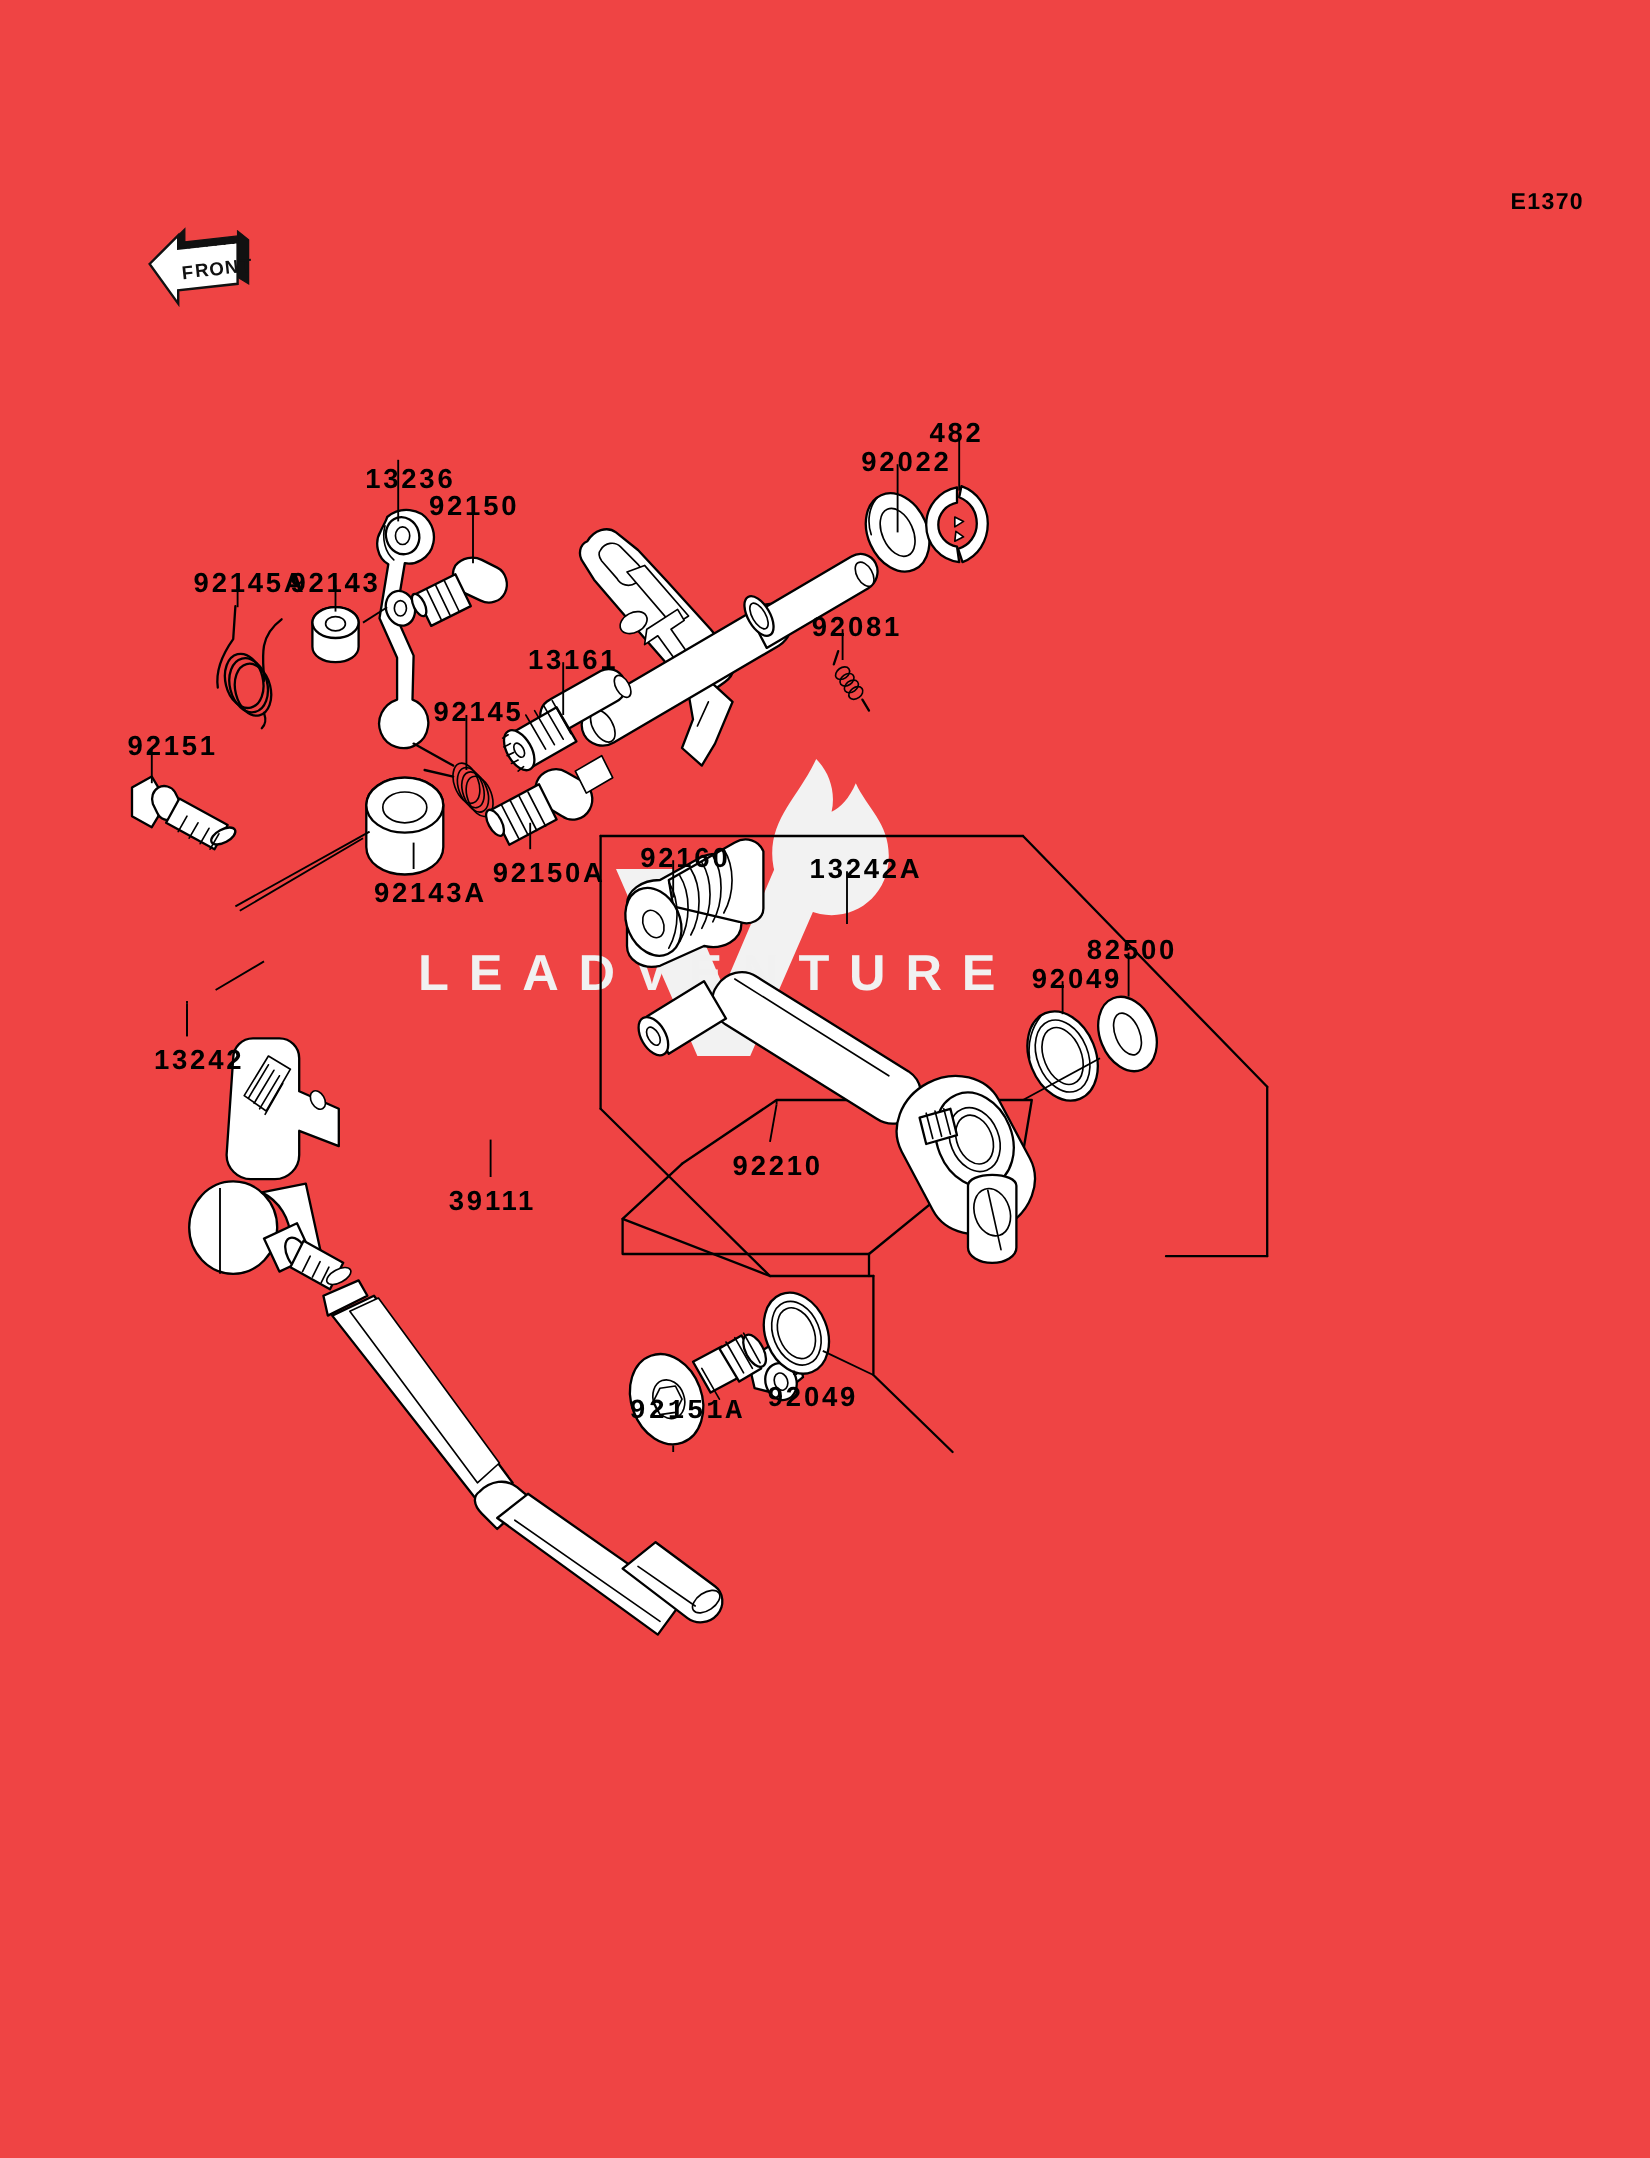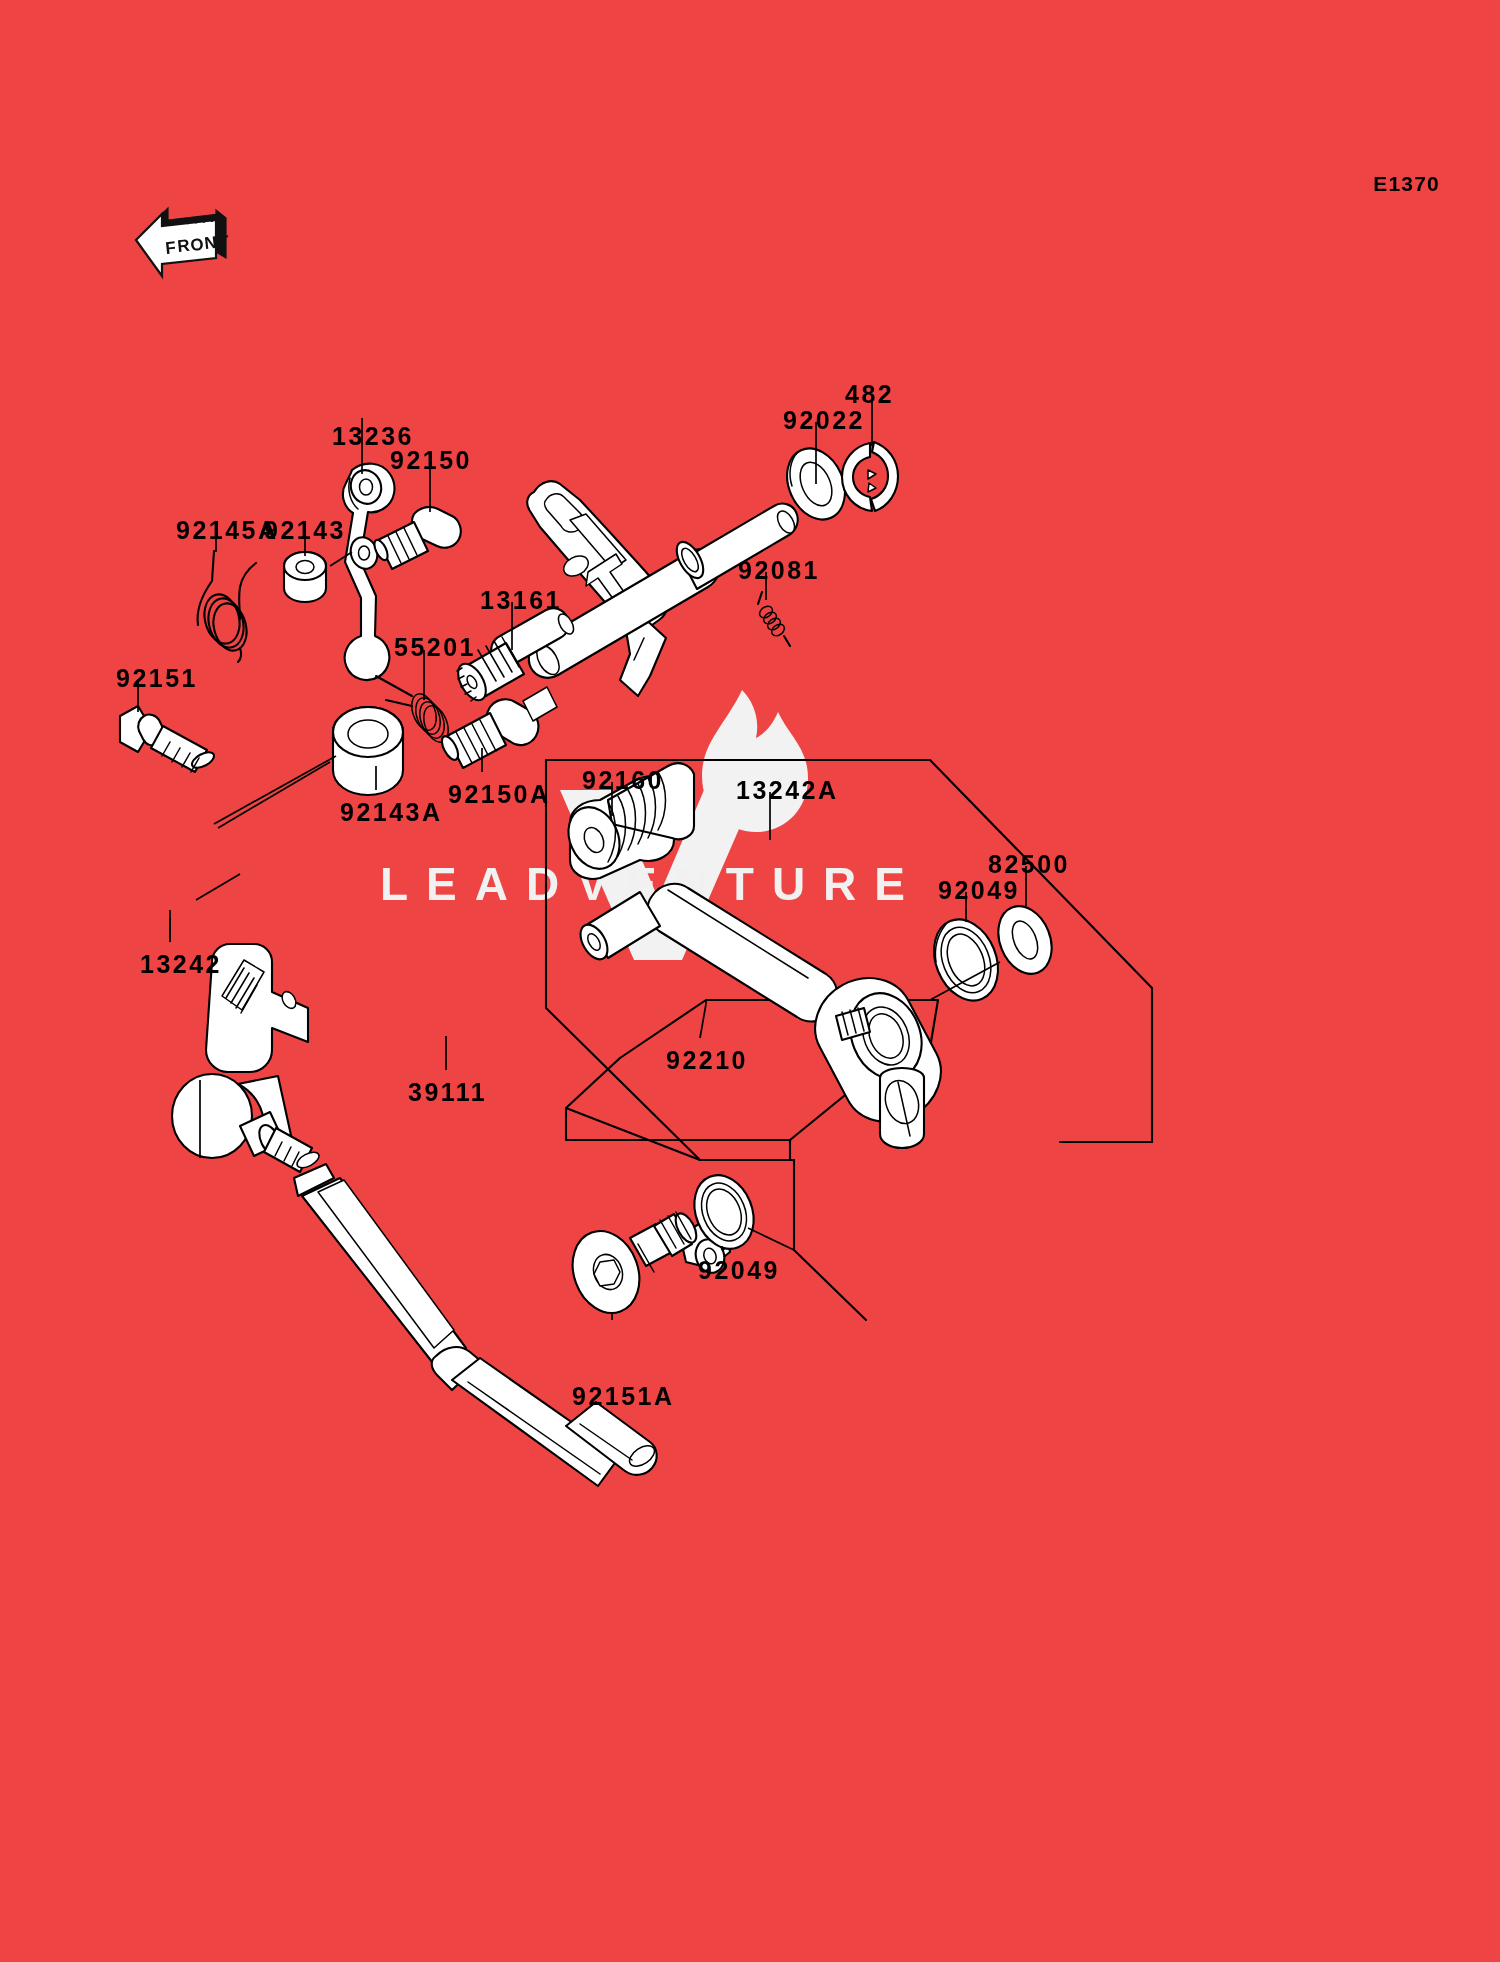--- a/index.html
+++ b/index.html
@@ -486,28 +486,28 @@
   </svg>
 
   <div class="lbl" style="left:332px; top:404px;margin-top:20px;">13236</div>
   <div class="lbl" style="left:390px; top:448px;">92150</div>
   <div class="lbl" style="left:176px; top:518px;">92145A</div>
   <div class="lbl" style="left:264px; top:518px;">92143</div>
   <div class="lbl" style="left:783px; top:408px;">92022</div>
   <div class="lbl" style="left:845px; top:382px;">482</div>
   <div class="lbl" style="left:480px; top:588px;">13161</div>
   <div class="lbl" style="left:738px; top:558px;">92081</div>
-  <div class="lbl" style="left:394px; top:635px;">55201</div>
+  <div class="lbl" style="left:394px; top:635px;">92145</div>
   <div class="lbl" style="left:116px; top:666px;">92151</div>
   <div class="lbl" style="left:340px; top:800px;">92143A</div>
   <div class="lbl" style="left:448px; top:782px;">92150A</div>
   <div class="lbl" style="left:582px; top:768px;">92160</div>
   <div class="lbl" style="left:736px; top:778px;">13242A</div>
   <div class="lbl" style="left:988px; top:852px;">82500</div>
   <div class="lbl" style="left:938px; top:878px;">92049</div>
   <div class="lbl" style="left:140px; top:952px;">13242</div>
   <div class="lbl" style="left:408px; top:1080px;">39111</div>
   <div class="lbl" style="left:666px; top:1048px;">92210</div>
   <div class="lbl" style="left:698px; top:1258px;">92049</div>
-  <div class="lbl" style="left:572px; top:1384px;">92151A</div>
+  <div class="lbl" style="left:572px; top:1270px;font-family:Liberation Mono, monospace;">92151A</div>
 
 
 </div>
 
 </body></html>

